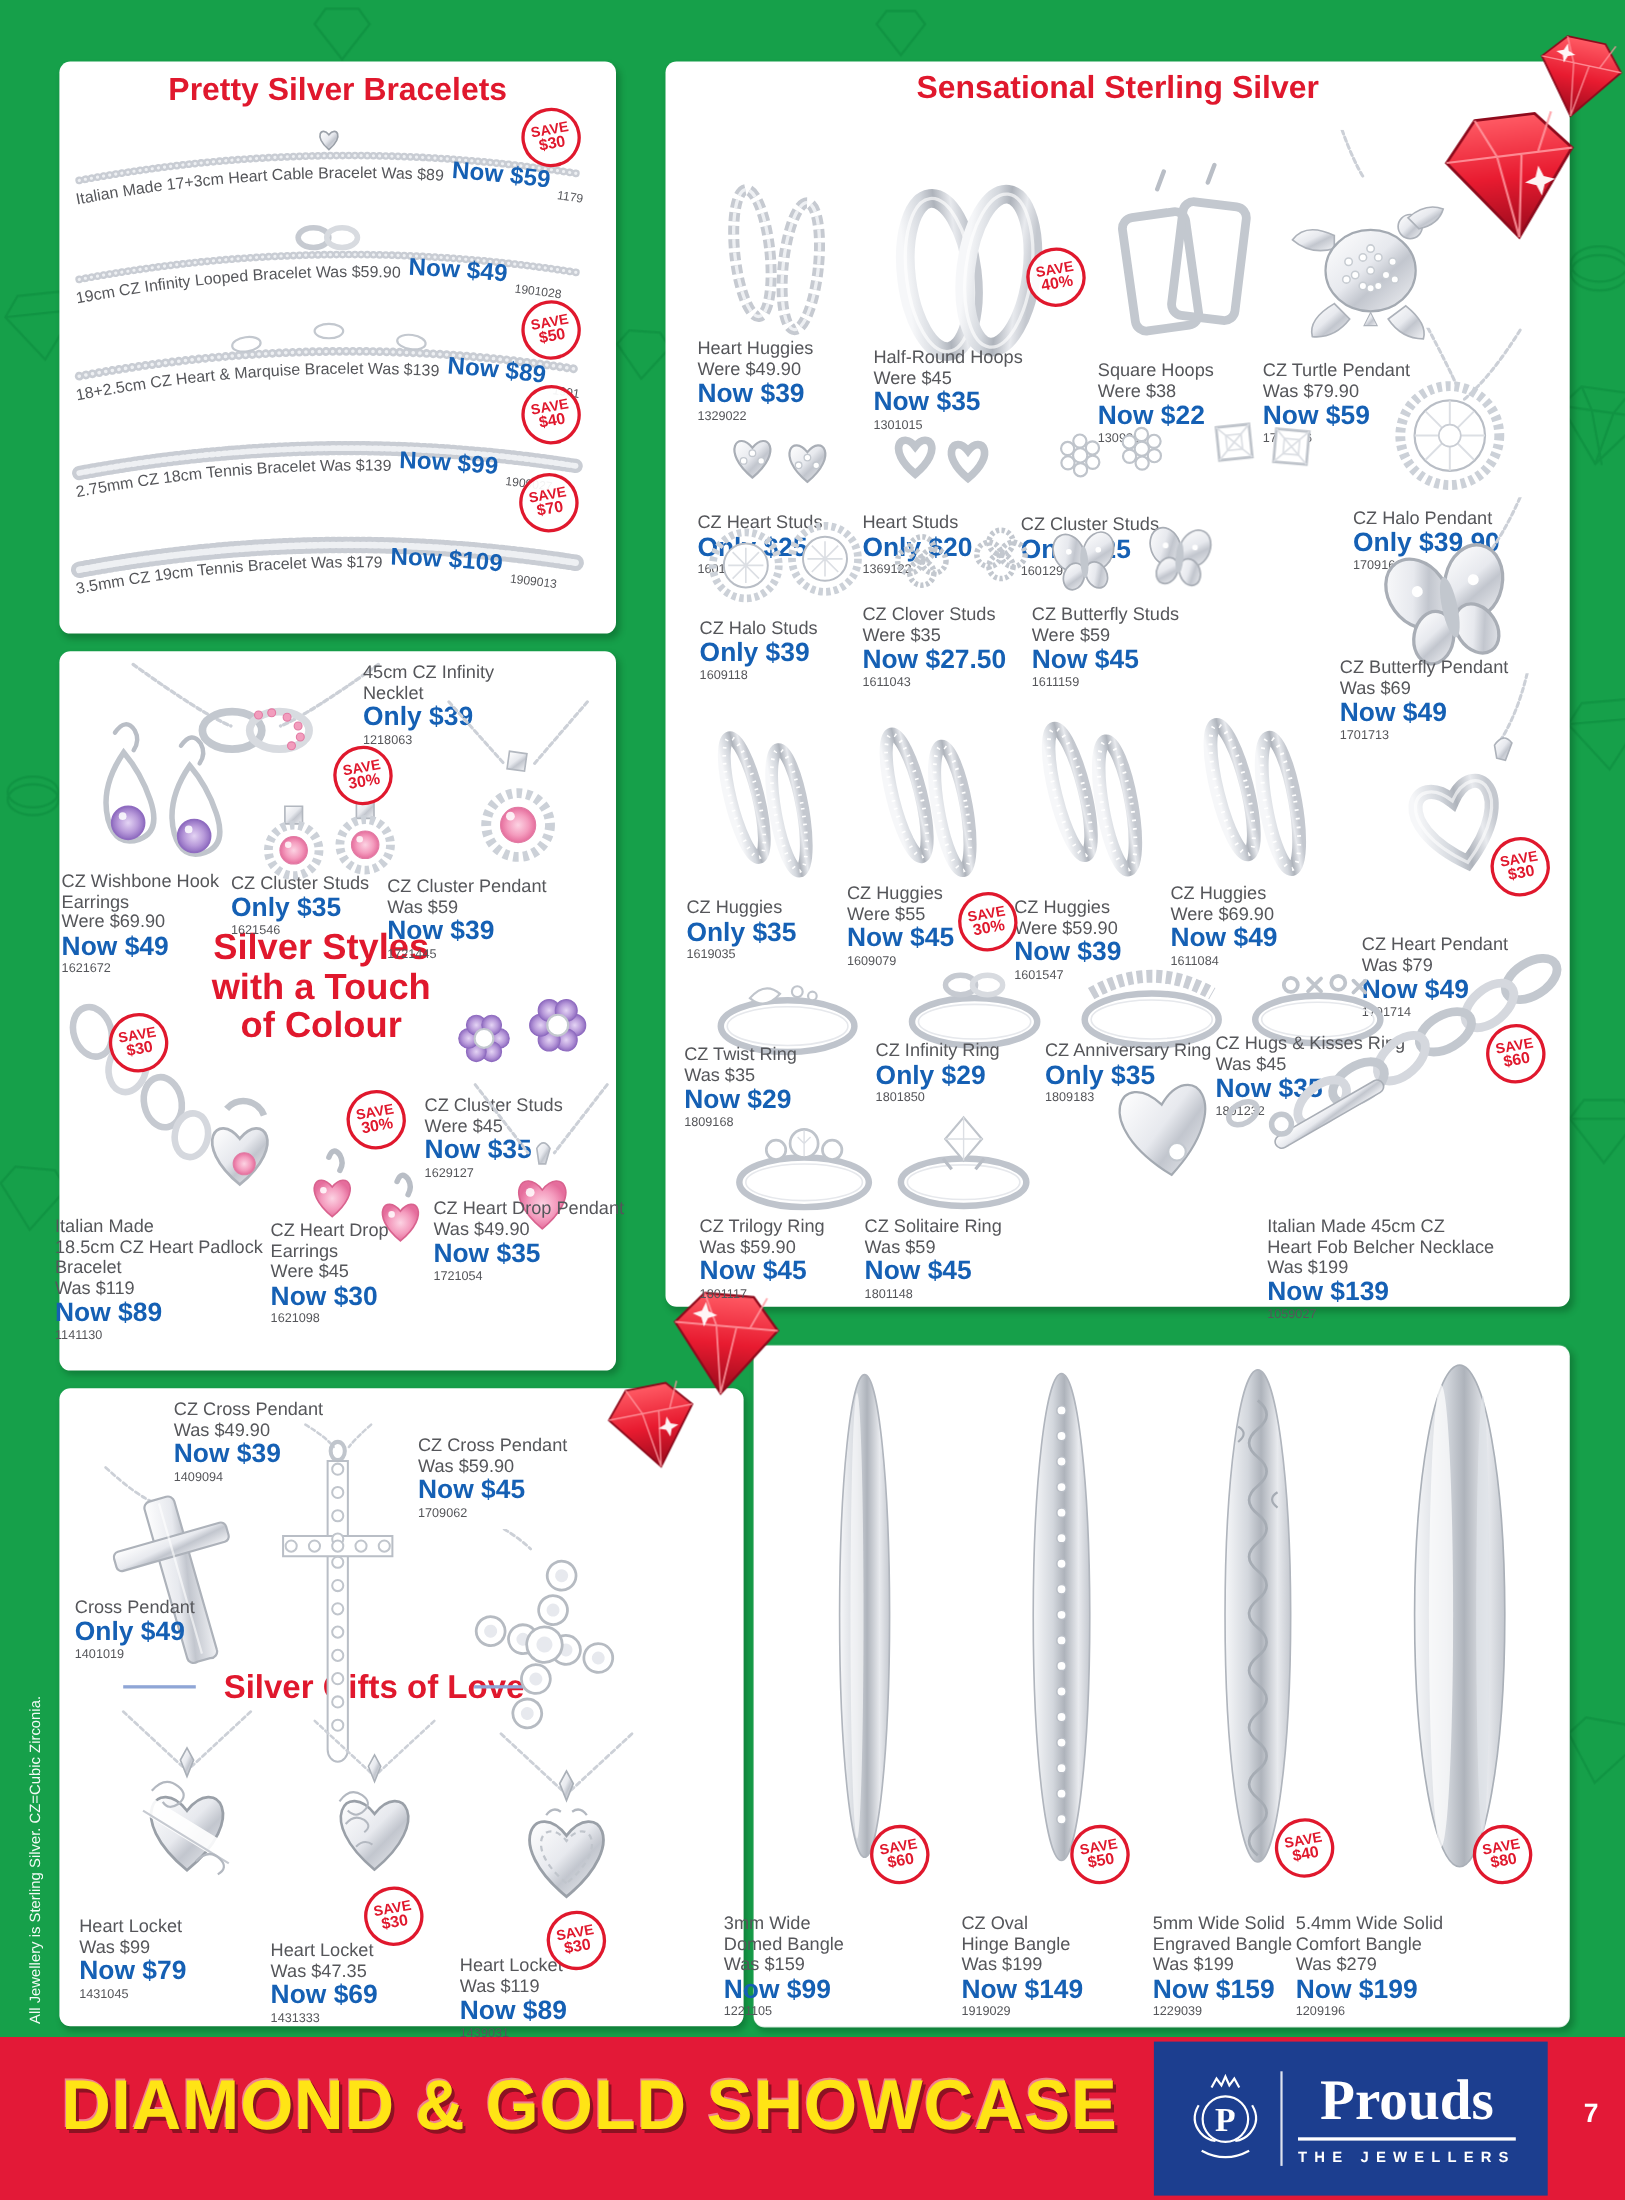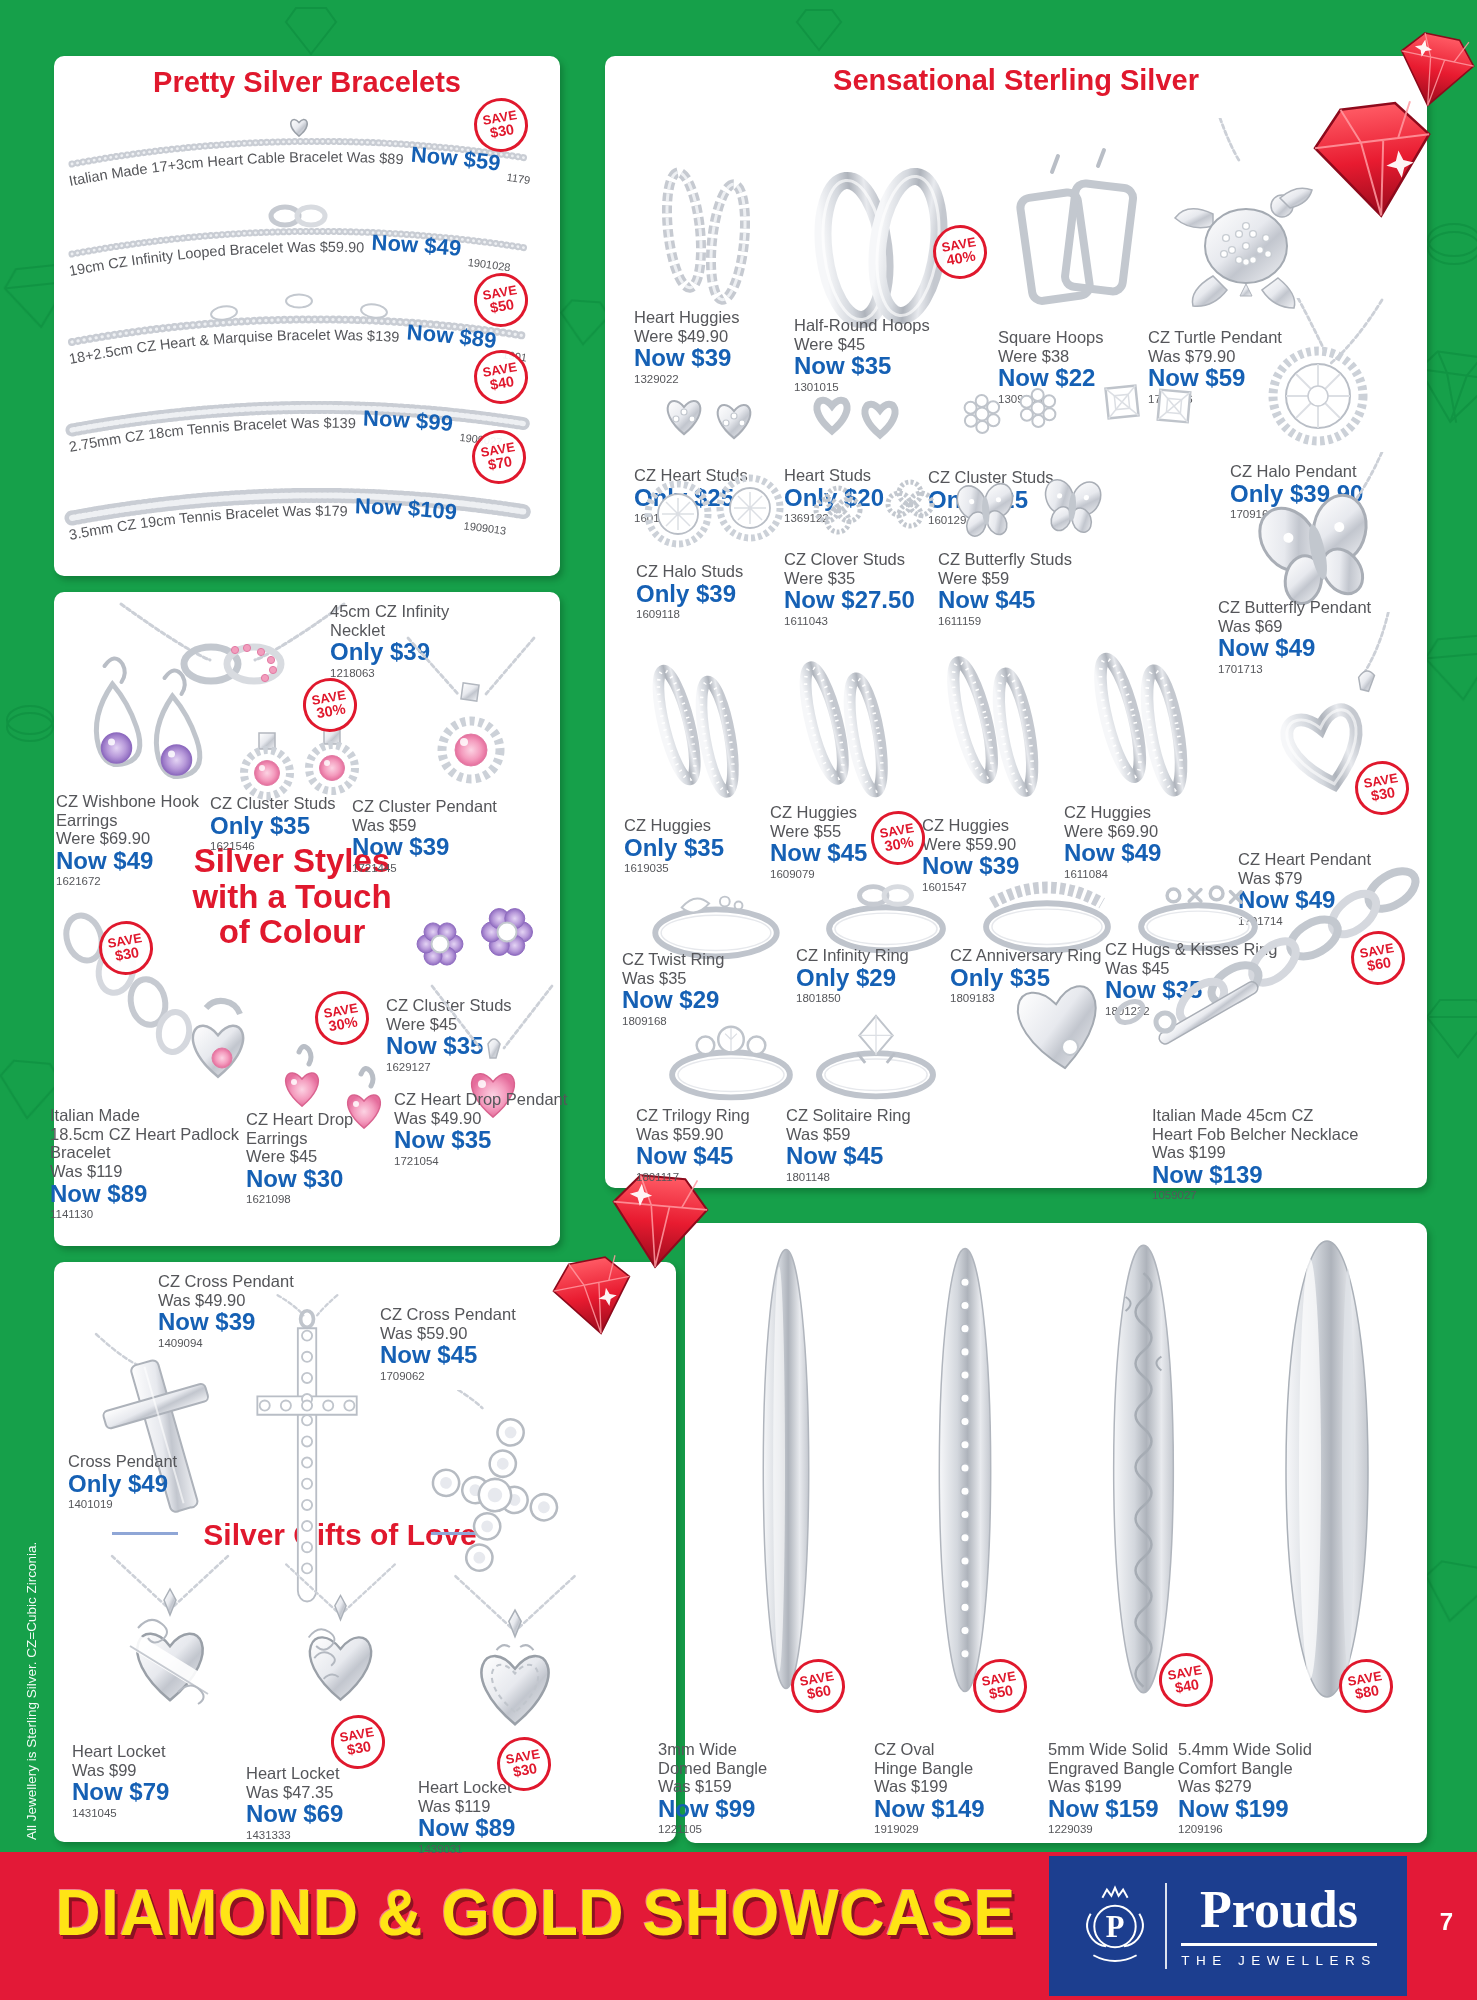--- a/index.html
+++ b/index.html
@@ -24,21 +24,21 @@
   #banner{position:absolute;left:0;top:1852px;width:1477px;height:148px;background:#e31937}
   #banner-title{position:absolute;left:36px;top:24px;width:1000px;text-align:center;font-size:64px;
       font-weight:bold;color:#ffe415;letter-spacing:1px;white-space:nowrap;transform:scaleX(.97);
       text-shadow:3px 4px 0 #8c1222,1px 1px 0 #8c1222,-1px -1px 0 rgba(255,255,255,.45)}
   #brand-box{position:absolute;left:1049px;top:4px;width:358px;height:140px;background:#1c3e8f;
       display:flex;align-items:center;justify-content:center;gap:14px}
   .brand-divider{width:2px;height:86px;background:#fff;opacity:.85}
   #brand-word{text-align:center;color:#fff}
   #brand-name{font-family:"Liberation Serif",serif;font-weight:bold;font-size:52px;line-height:1;
       border-bottom:3px solid #fff;padding:0 8px 7px}
-  #brand-tag{font-size:13.5px;letter-spacing:6.5px;margin-top:7px;font-weight:normal}
+  #brand-tag{font-size:13.5px;letter-spacing:6.5px;margin-top:7px;font-weight:bold}
   #page-number{position:absolute;left:1416px;top:56px;width:61px;text-align:center;color:#fff;font-weight:bold;font-size:24px}
   #side-note{position:absolute;left:24px;top:1840px;transform:rotate(-90deg);transform-origin:0 0;
       color:#fff;font-size:13.5px;white-space:nowrap;opacity:.95}
 </style>
 </head>
 <body>
 
 <div id="page">
 
   <svg width="0" height="0" style="position:absolute">

